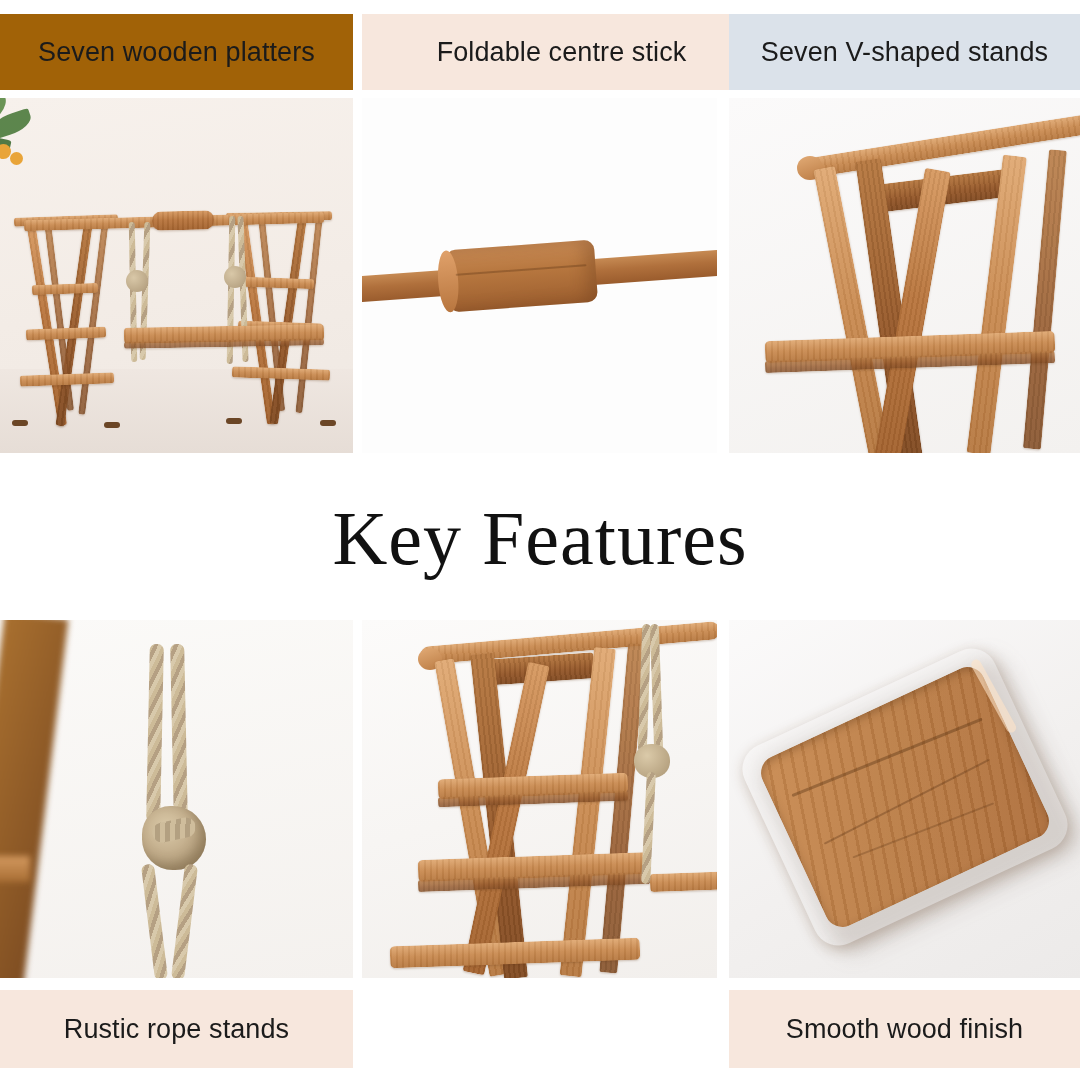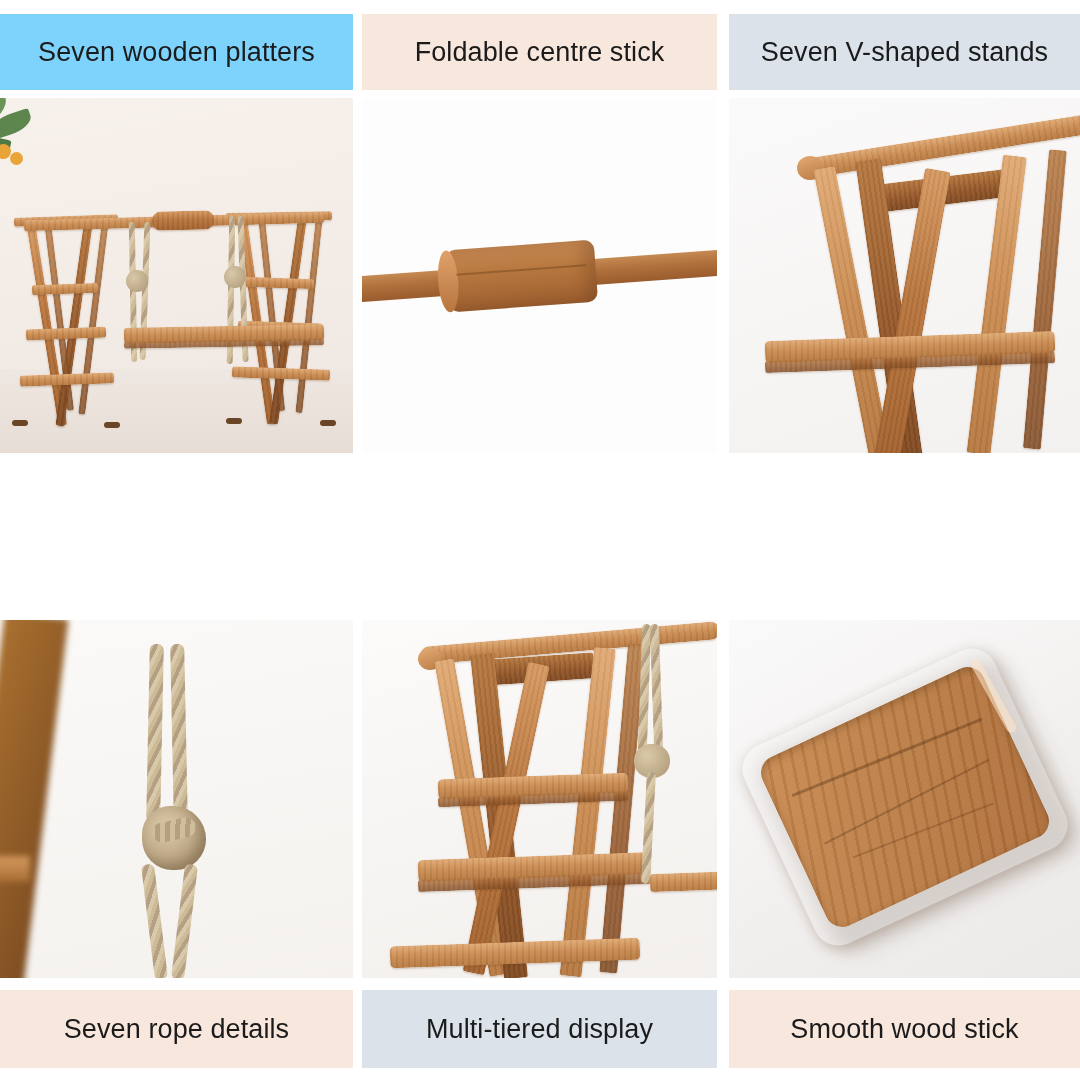--- a/index.html
+++ b/index.html
@@ -66,24 +66,24 @@
       box-shadow:inset -10px 0 16px rgba(80,40,15,.25);}
   #tile2 .sleeve:before{content:"";position:absolute;left:-9px;top:0;width:20px;height:100%;
       border-radius:50%;background:linear-gradient(180deg,#e0a16a,#b8763f);}
   #tile2 .grain{position:absolute;left:6%;right:6%;top:38%;height:2px;background:rgba(70,35,10,.28);border-radius:2px;}
 </style>
 </head>
 <body>
 
 <div class="page">
 
-  <div class="label-band" style="left:0px;top:14px;width:353px;height:76px;background:#7dd3fc;">
+  <div class="label-band" style="left:0px;top:14px;width:353px;height:76px;background:#a16207;">
     <span>Seven wooden platters</span>
   </div>
-  <div class="label-band" style="left:362px;top:14px;width:355px;height:76px;background:#f7e7dd;">
+  <div class="label-band" style="left:362px;top:14px;width:355px;height:76px;background:#f7e7dd;padding-left:22px;">
     <span>Foldable centre stick</span>
   </div>
   <div class="label-band" style="left:729px;top:14px;width:351px;height:76px;background:#dbe2ea;">
     <span>Seven V-shaped stands</span>
   </div>
 
   <div class="tile" id="tile1" style="left:0px;top:98px;width:353px;height:355px;">
     <div class="bg"></div>
     <div class="table"></div>
 
@@ -168,20 +168,22 @@
     <div class="plank" style="left:196px;top:72px;width:26px;height:290px;transform:rotate(10deg);transform-origin:top;"></div>
     <div class="plank light" style="left:274px;top:58px;width:24px;height:300px;transform:rotate(7deg);transform-origin:top;"></div>
     <div class="plank dark" style="left:320px;top:52px;width:18px;height:300px;transform:rotate(5deg);transform-origin:top;opacity:.9;"></div>
 
     <div class="plank light" style="left:36px;top:238px;width:290px;height:22px;transform:rotate(-2deg);border-radius:5px;"></div>
     <div class="plank dark" style="left:36px;top:258px;width:290px;height:12px;transform:rotate(-2deg);opacity:.85;"></div>
   </div>
 
   <div style="position:absolute;left:0;top:470;width:1080px;top:462px;height:152px;
               display:flex;flex-direction:column;align-items:center;justify-content:center;background:#fff;">
+    <div style="font-family:'Liberation Serif', serif;font-weight:400;font-size:76px;color:#111;
+                letter-spacing:1px;line-height:1;">Key Features</div>
   </div>
 
   <div class="tile" style="left:0px;top:620px;width:353px;height:358px;">
     <div style="position:absolute;inset:0;background:linear-gradient(170deg,#fbfaf8,#f4f1ee);"></div>
 
     <div style="position:absolute;left:-18px;top:-6px;width:64px;height:372px;
                 transform:rotate(7deg);filter:blur(3px);
                 background:linear-gradient(100deg,#a9702f,#7e4d22);"></div>
     <div style="position:absolute;left:-30px;top:236px;width:60px;height:26px;
                 filter:blur(3px);background:linear-gradient(180deg,#d49a60,#a86e34);"></div>
@@ -257,22 +259,19 @@
         <div style="position:absolute;left:20%;top:70%;width:62%;height:2px;background:rgba(75,40,12,.25);
                     border-radius:3px;transform:rotate(4deg);"></div>
       </div>
 
       <div style="position:absolute;right:10px;top:14px;width:10px;height:82px;border-radius:6px;
                   background:rgba(255,228,200,.6);transform:rotate(-4deg);"></div>
     </div>
   </div>
 
   <div class="label-band" style="left:0px;top:990px;width:353px;height:78px;background:#f7e7dd;">
-    <span>Seven rope details</span>
-  </div>
-  <div class="label-band" style="left:362px;top:990px;width:355px;height:78px;background:#dbe2ea;">
-    <span>Multi-tiered display</span>
+    <span>Rustic rope stands</span>
   </div>
   <div class="label-band" style="left:729px;top:990px;width:351px;height:78px;background:#f7e7dd;">
-    <span>Smooth wood stick</span>
+    <span>Smooth wood finish</span>
   </div>
 
 </div>
 
 </body></html>

